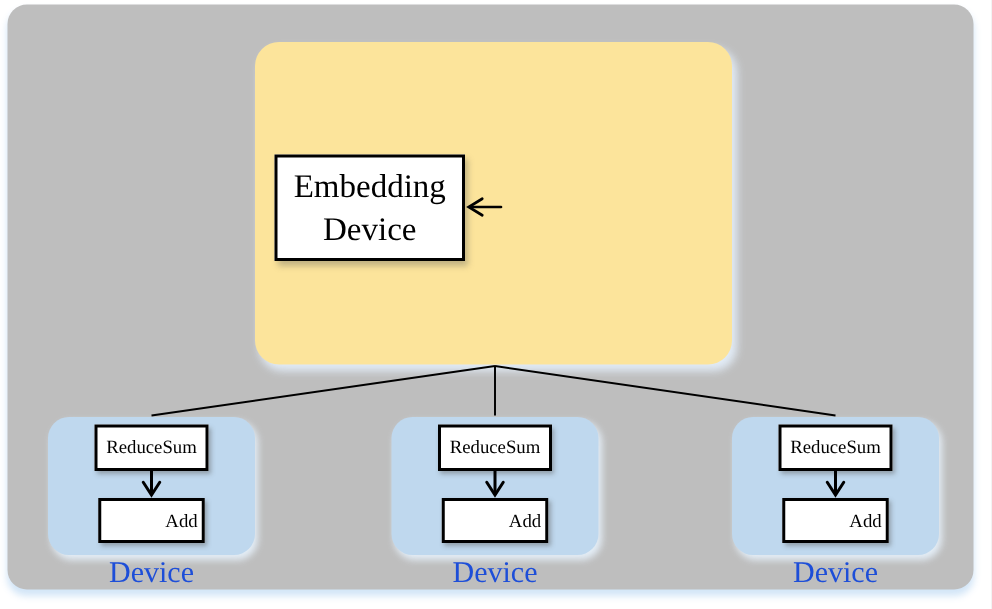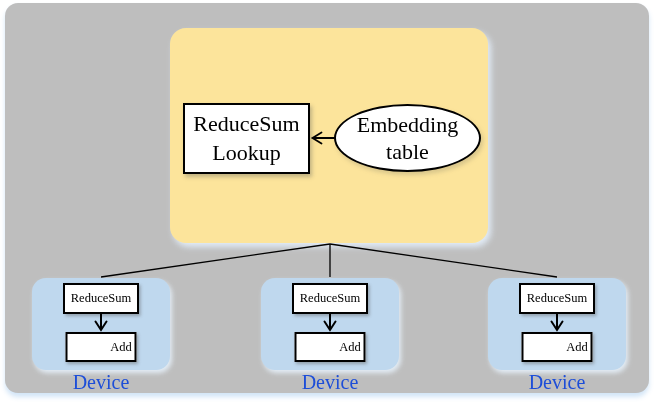--- a/index.html
+++ b/index.html
@@ -122,26 +122,23 @@
 </head>
 <body>
 
 <div class="canvas">
 
   <div class="board"></div>
 
   <div class="host-panel"></div>
 
   <div class="lookup-box">
-    <span>ReduceSum Lookup</span>
-  </div>
-
-  <div class="table-ellipse">
-    <span class="inner">Embedding table</span>
-  </div>
+    <span>Embedding Device</span>
+  </div>
+
 
   <div class="device-group g0">
     <div class="device-panel"></div>
     <div class="op-box op-reducesum">
       <span>ReduceSum</span>
     </div>
     <div class="op-box op-add">
       <span>Add</span>
     </div>
     <div class="device-label">Device</div>

